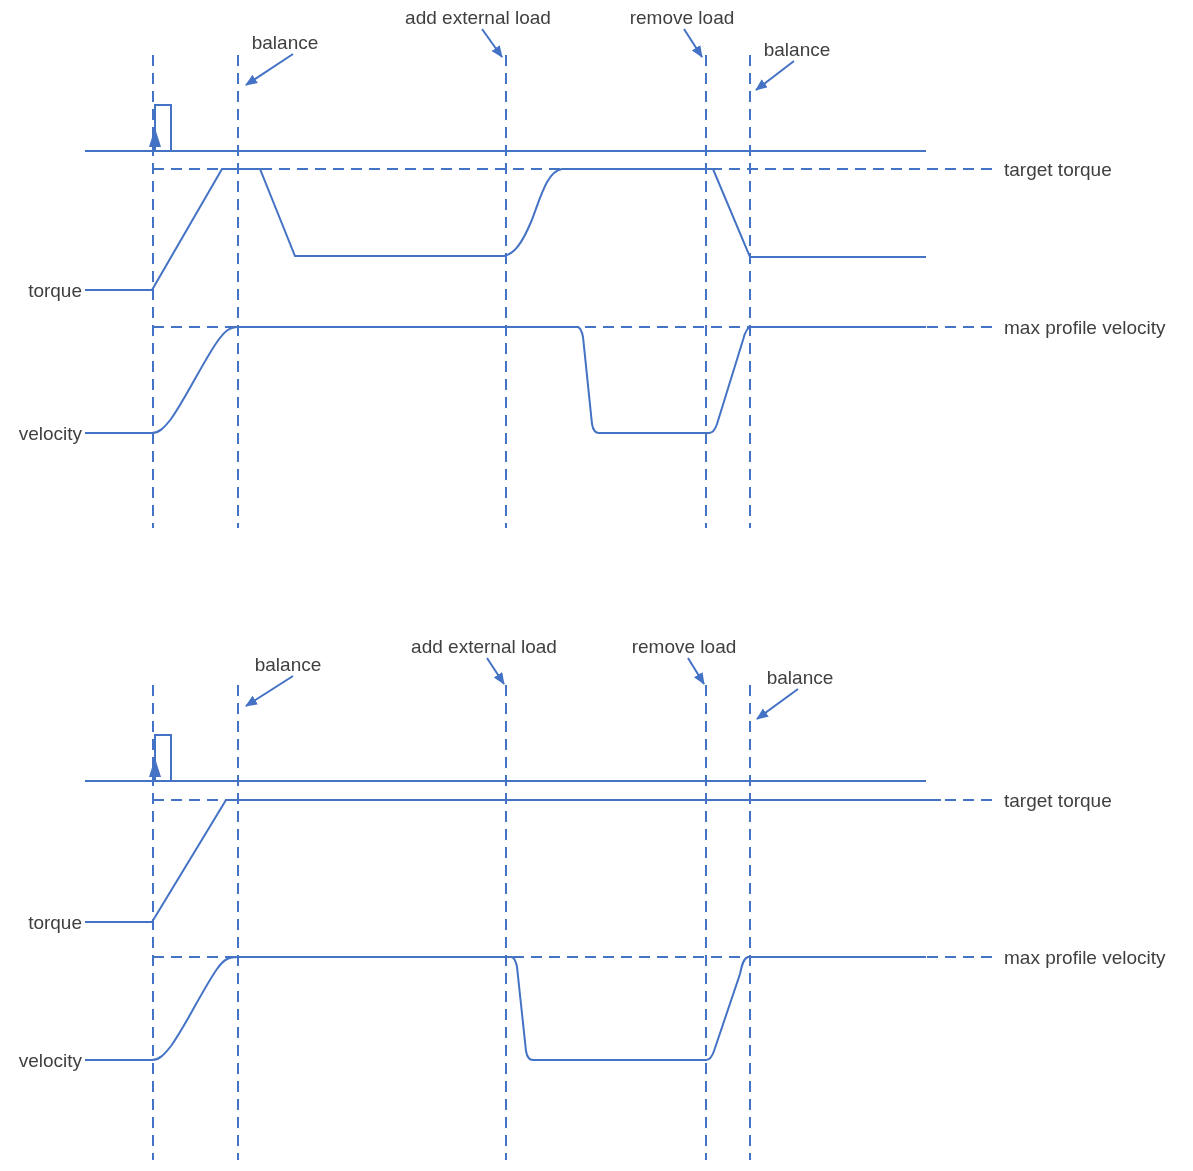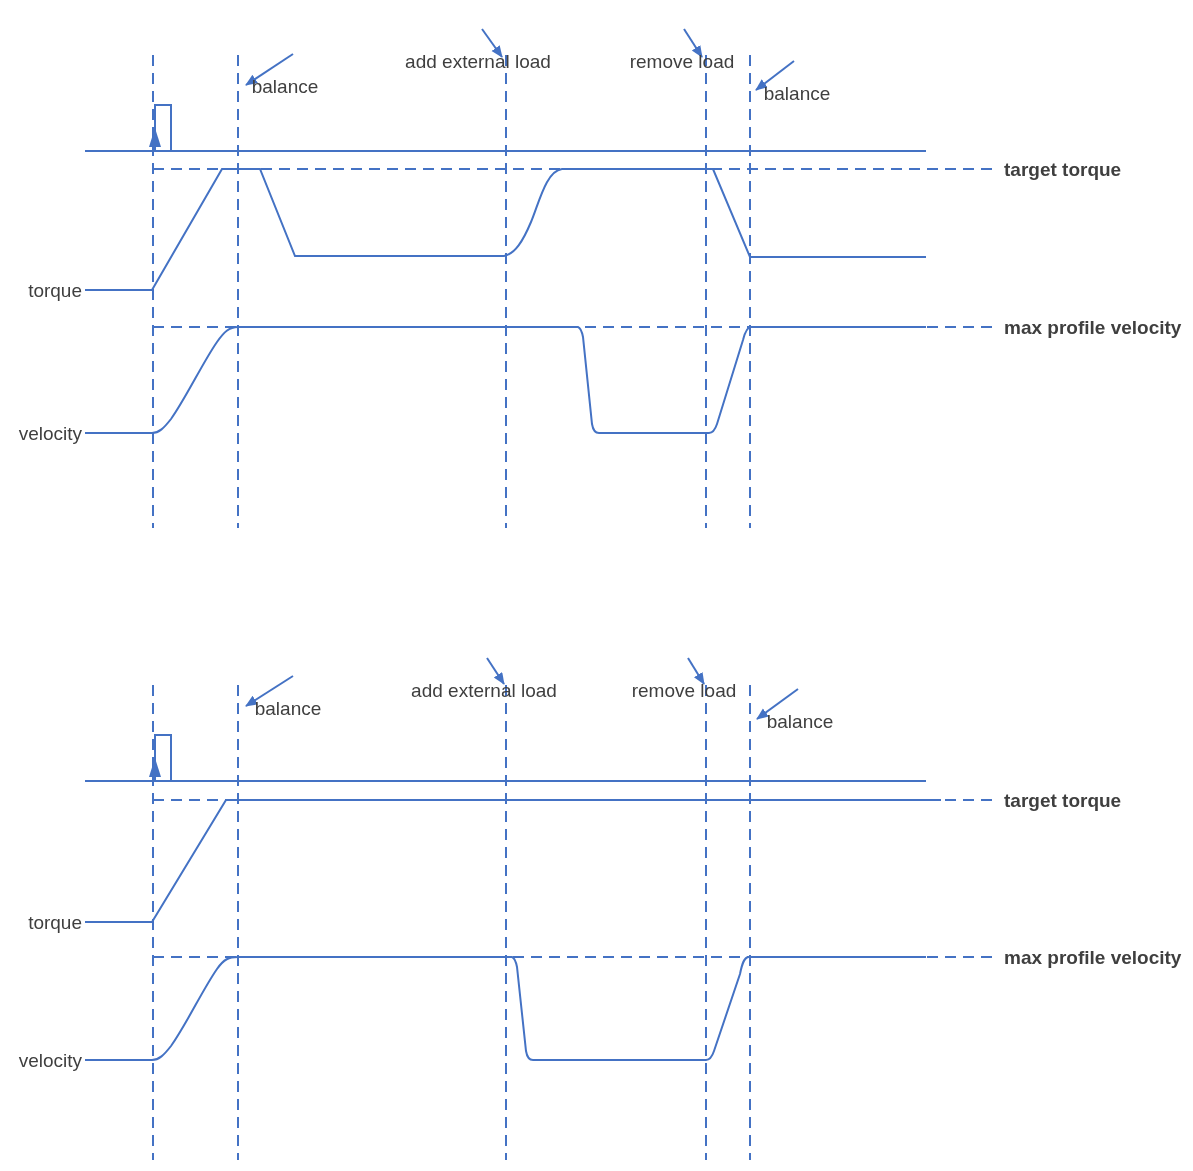--- a/index.html
+++ b/index.html
@@ -11,23 +11,23 @@
     overflow:hidden;
   }
   #diagram-svg{position:absolute;left:0;top:0;}
   .lbl{
     position:absolute;
     white-space:nowrap;
     font-size:19px;
     line-height:1;
     color:var(--text-color,#3f3f3f);
   }
-  .align-center{transform:translate(-50%,-50%);margin-top:44px;}
+  .align-center{transform:translate(-50%,-50%);}
   .align-right{transform:translate(-100%,-50%);text-align:right;}
-  .align-left{transform:translate(0,-50%);font-weight:bold;}
+  .align-left{transform:translate(0,-50%);}
   .dashline{fill:none;stroke-dasharray:11 7;}
   .solidline{fill:none;}
 </style>
 </head>
 <body>
 
 <div id="canvas" style="background: rgb(255, 255, 255);">
 
   <svg id="diagram-svg" width="1193" height="1171" viewBox="0 0 1193 1171">
     <defs>

